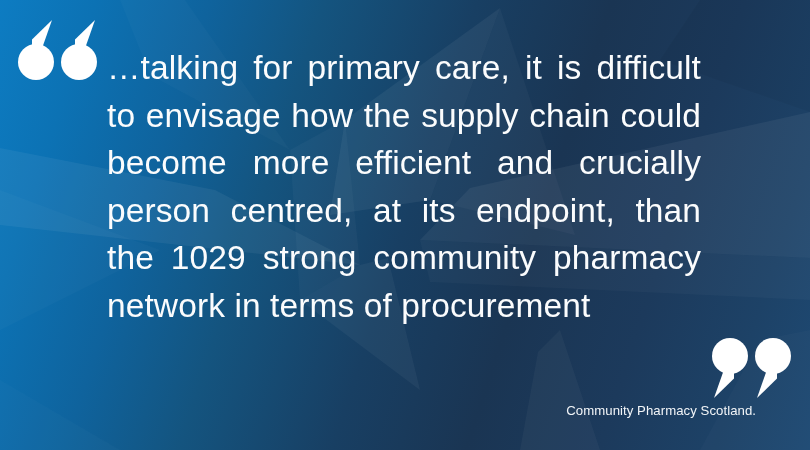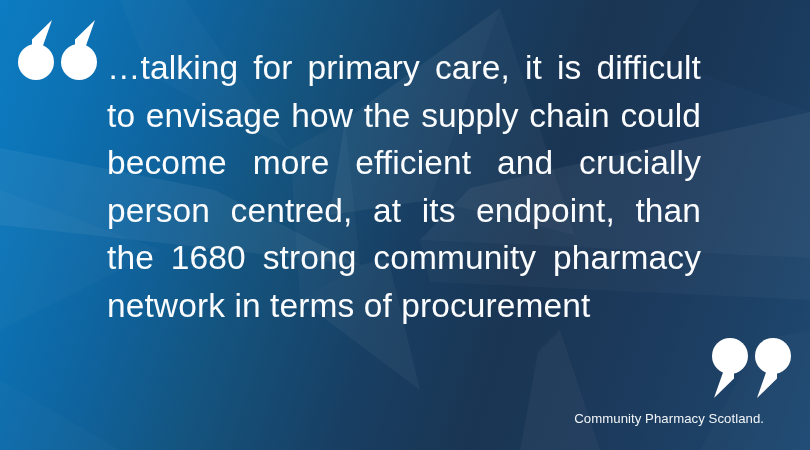--- a/index.html
+++ b/index.html
@@ -95,21 +95,21 @@
     text-align: justify;
     text-align-last: left;
     letter-spacing: 0.1px;
   }
   
   #attribution {
     position: absolute;
     left: 551px;
     top: 402px;
     width: 205px;
-    margin: 8px;
+    margin: 0;
     color: #f2f5f8;
     font-size: 13.2px;
     line-height: 17px;
     font-weight: 400;
     text-align: right;
     letter-spacing: 0.05px;
   }
 </style>
 </head>
 <body>
@@ -137,21 +137,21 @@
     <span class="mark m1">
       <span class="bowl"></span>
       <span class="tail"></span>
     </span>
     <span class="mark m2">
       <span class="bowl"></span>
       <span class="tail"></span>
     </span>
   </span>
 
-  <p id="quote-text">…talking for primary care, it is difficult to envisage how the supply chain could become more efficient and crucially person centred, at its endpoint, than the 1680 strong community pharmacy network in terms of procurement</p>
+  <p id="quote-text">…talking for primary care, it is difficult to envisage how the supply chain could become more efficient and crucially person centred, at its endpoint, than the 1029 strong community pharmacy network in terms of procurement</p>
 
   <span class="quote" id="quote-close">
     <span class="mark m1">
       <span class="bowl"></span>
       <span class="tail"></span>
     </span>
     <span class="mark m2">
       <span class="bowl"></span>
       <span class="tail"></span>
     </span>

